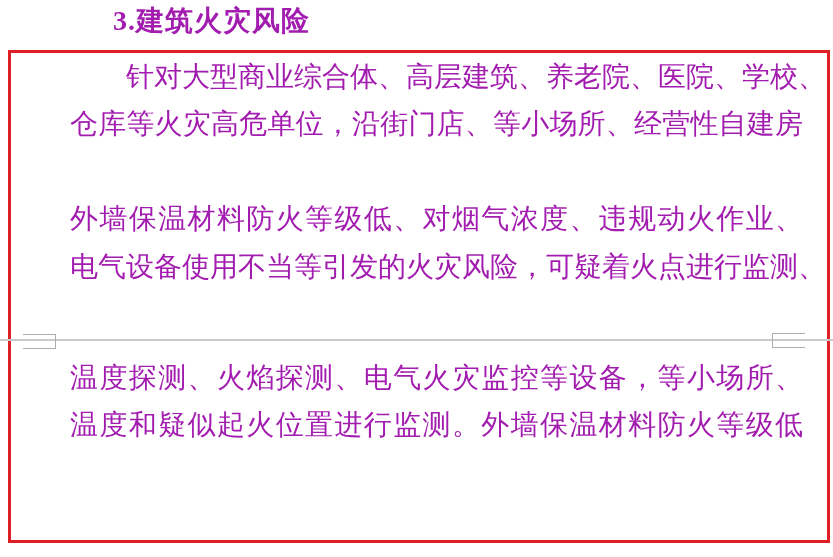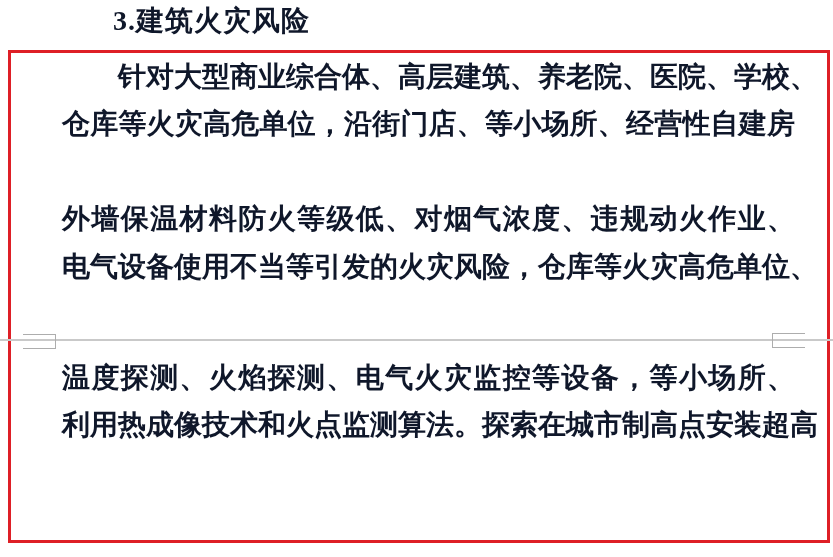--- a/index.html
+++ b/index.html
@@ -4,21 +4,21 @@
 <style>
   * { margin: 0; padding: 0; box-sizing: border-box; }
   html, body { background: #ffffff; }
   .canvas {
     position: relative;
     width: 833px;
     height: 557px;
     background: #ffffff;
     overflow: hidden;
     font-family: "Liberation Serif", "DejaVu Serif", serif;
-    color: #0f172a;
+    color: #a21caf;
   }
   .heading {
     position: absolute;
     left: 113px;
     top: 4px;
     font-size: 28px;
     line-height: 34px;
     font-weight: bold;
     letter-spacing: 1px;
     white-space: nowrap;
@@ -27,30 +27,29 @@
     position: absolute;
     left: 8px;
     top: 50px;
     width: 822px;
     height: 493px;
     border: 3px solid #DE1F26;
     background: transparent;
   }
   .pline {
     position: absolute;
-    left: 62px;
+    left: 70px;
     width: 733px;
     height: 32px;
     font-size: 28px;
     line-height: 32px;
     text-align: justify;
     text-align-last: justify;
     white-space: nowrap;
     letter-spacing: 0;
-    font-weight: bold;
   }
   .pline.indent { padding-left: 56px; }
   .pline.lastline { text-align-last: left; }
   .l1 { top: 61px; }
   .l2 { top: 108px; }
   .l3 { top: 156px; }
   .l4 { top: 203px; }
   .l5 { top: 251px; }
   .l6 { top: 362px; }
   .l7 { top: 409px; }
@@ -90,22 +89,22 @@
 
 <div class="canvas">
 
   <div class="heading">3.建筑火灾风险</div>
 
   <div class="highlight-box"></div>
 
   <div class="pline indent l1">针对大型商业综合体、高层建筑、养老院、医院、学校、</div>
   <div class="pline l2">仓库等火灾高危单位，沿街门店、等小场所、经营性自建房</div>
   <div class="pline l4">外墙保温材料防火等级低、对烟气浓度、违规动火作业、</div>
-  <div class="pline l5">电气设备使用不当等引发的火灾风险，仓库等火灾高危单位、</div>
+  <div class="pline l5">电气设备使用不当等引发的火灾风险，可疑着火点进行监测、</div>
 
   <div class="page-break-line"></div>
   <div class="margin-marker left"></div>
   <div class="margin-marker right"></div>
 
   <div class="pline l6">温度探测、火焰探测、电气火灾监控等设备，等小场所、</div>
-  <div class="pline l7">利用热成像技术和火点监测算法。探索在城市制高点安装超高</div>
+  <div class="pline l7">温度和疑似起火位置进行监测。外墙保温材料防火等级低</div>
 
 </div>
 
 </body></html>

